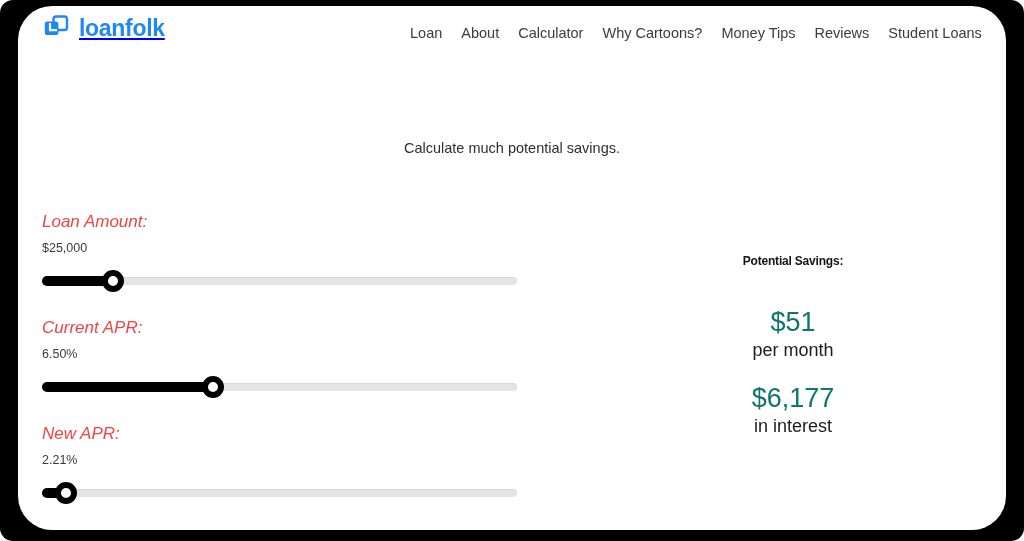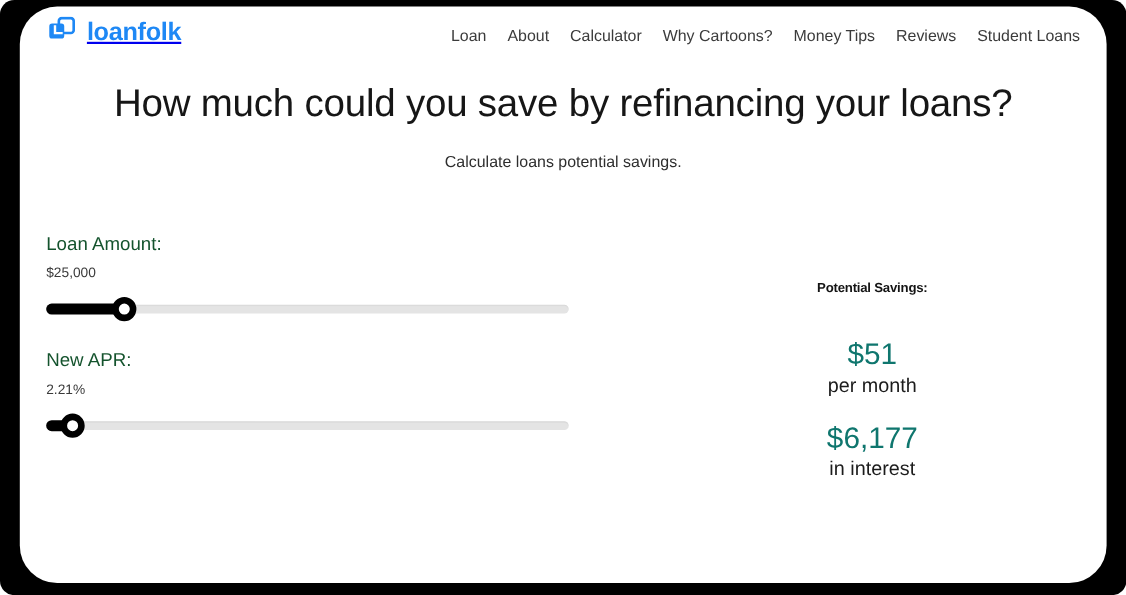--- a/index.html
+++ b/index.html
@@ -121,23 +121,24 @@
     left: 24px;
     top: 0;
     width: 500px;
   }
 
   .control-group {
     margin-bottom: 26px;
   }
   .control-label {
     font-size: 17px;
-    color: #14532d;
+    color: #ef4444;
     margin: 0 0 9px 0;
     line-height: 20px;
+    font-style: italic;
   }
   .control-value {
     font-size: 12.5px;
     color: #3a3a3a;
     margin: 0 0 14px 0;
     line-height: 15px;
   }
 
   .slider {
     position: relative;
@@ -226,37 +227,45 @@
         <a class="nav-link" href="#">About</a>
         <a class="nav-link" href="#">Calculator</a>
         <a class="nav-link" href="#">Why Cartoons?</a>
         <a class="nav-link" href="#">Money Tips</a>
         <a class="nav-link" href="#">Reviews</a>
         <a class="nav-link" href="#">Student Loans</a>
 
       </nav>
     </div>
 
-    <h1 class="hero-title">How much could you save by refinancing your loans?</h1>
-    <p class="hero-sub">Calculate loans potential savings.</p>
+    <p class="hero-sub">Calculate much potential savings.</p>
 
     <div class="calc-area">
 
       <div class="controls">
 
         <div class="control-group">
           <p class="control-label">Loan Amount:</p>
           <p class="control-value">$25,000</p>
           <div class="slider">
             <div class="slider-track"></div>
             <div class="slider-fill" style="width:15%"></div>
             <div class="slider-thumb" style="left:15%"></div>
           </div>
         </div>
 
+        <div class="control-group">
+          <p class="control-label">Current APR:</p>
+          <p class="control-value">6.50%</p>
+          <div class="slider">
+            <div class="slider-track"></div>
+            <div class="slider-fill" style="width:36%"></div>
+            <div class="slider-thumb" style="left:36%"></div>
+          </div>
+        </div>
 
         <div class="control-group">
           <p class="control-label">New APR:</p>
           <p class="control-value">2.21%</p>
           <div class="slider">
             <div class="slider-track"></div>
             <div class="slider-fill" style="width:5%"></div>
             <div class="slider-thumb" style="left:5%"></div>
           </div>
         </div>

